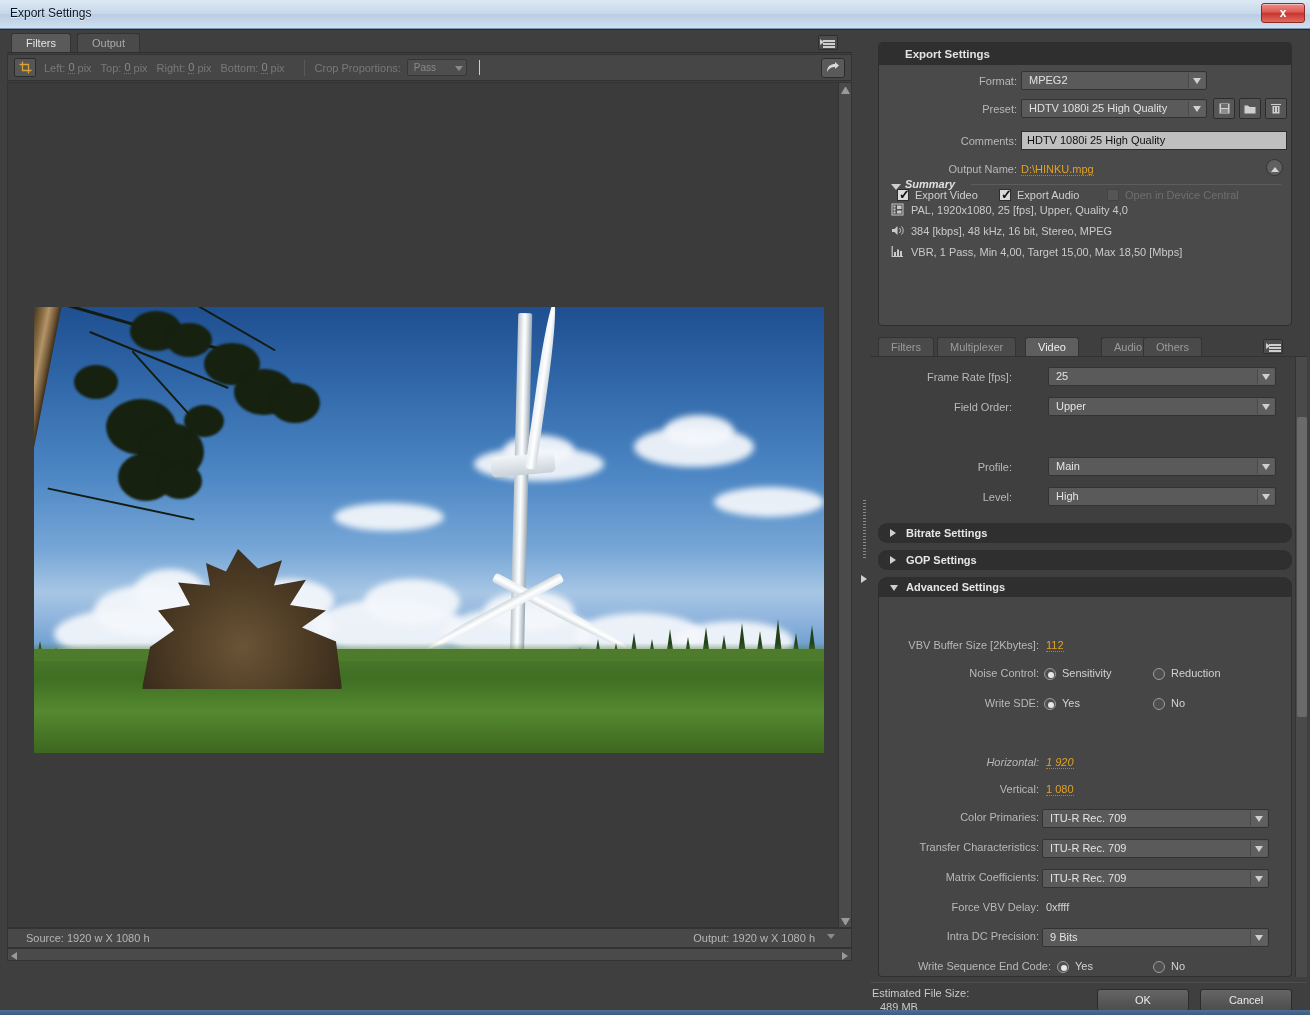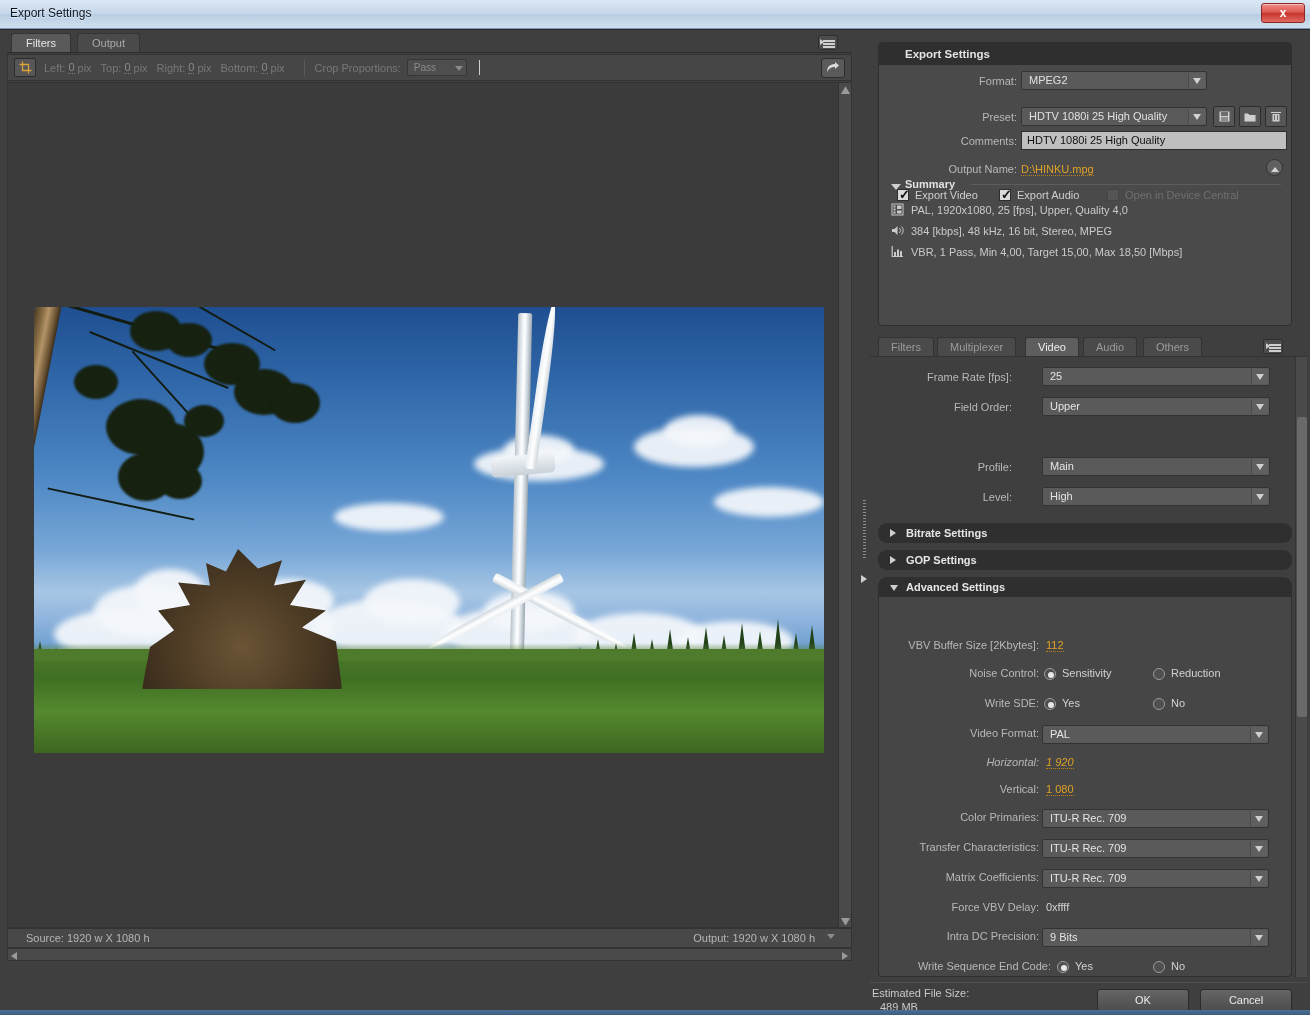--- a/index.html
+++ b/index.html
@@ -361,21 +361,21 @@
     border-left:4px solid transparent; border-right:4px solid transparent;
     border-bottom:5px solid #d4d4d4;
   }
   #summary-tri {
     position:absolute; left:12px; top:141px;
     border-left:5px solid transparent; border-right:5px solid transparent;
     border-top:6px solid #cfcfcf;
   }
   #summary-label {
     position:absolute; left:26px; top:135px;
-    color:#e0e0e0; font-size:11px; font-weight:bold;
+    color:#e0e0e0; font-size:11px; font-weight:bold;font-style:italic;
   }
   #summary-rule {
     position:absolute; left:92px; top:141px; right:10px; height:1px;
     background:#5d5d5d;
   }
   .sumrow { position:absolute; left:12px; color:#cacaca; font-size:11px; }
   .sumrow .ico { position:absolute; left:0; top:-1px; width:14px; height:14px; }
   .sumrow .txt { position:absolute; left:20px; top:0; white-space:nowrap; }
 
   
@@ -412,21 +412,21 @@
   #video-panel {
     position:absolute; left:0px; top:327px; width:437px; height:160px;
     background:#3f3f3f;
   }
   .vrow { position:absolute; left:0; width:100%; height:24px; }
   .vlabel {
     position:absolute; left:0; width:142px; top:4px;
     text-align:right; color:#b8b8b8; font-size:11px;
   }
   .vcombo {
-    position:absolute; left:172px; width:228px; height:19px;
+    position:absolute; left:178px; width:228px; height:19px;
     background:#5a5a5a; border:1px solid #333; border-radius:2px;
     color:#e4e4e4; font-size:11px; line-height:17px; padding-left:7px;
     cursor:pointer;
   }
   .vcombo .arrow-box {
     position:absolute; right:1px; top:1px; width:17px; height:15px;
     background:#5f5f5f; border-left:1px solid #4a4a4a;
   }
   .vcombo .arrow-box::after {
     content:""; position:absolute; left:4px; top:5px;
@@ -686,21 +686,21 @@
         <div id="export-header">Export Settings</div>
 
         <div class="row" style="top:28px;">
           <span class="rlabel">Format:</span>
           <div class="combo" style="left:142px;width:186px;">
             <span>MPEG2</span>
             <span class="arrow-box"></span>
           </div>
         </div>
 
-        <div class="row" style="top:64px;">
+        <div class="row" style="top:56px;">
           <span class="rlabel">Preset:</span>
           <div class="combo" style="left:142px;width:186px;">
             <span>HDTV 1080i 25 High Quality</span>
             <span class="arrow-box"></span>
           </div>
           <div class="pbtn" style="left:334px;top:-1px;">
             <svg width="13" height="13" viewBox="0 0 13 13">
               <rect x="1" y="1" width="11" height="11" fill="#cfcfcf" stroke="#5a5a5a"></rect>
               <rect x="3" y="2" width="7" height="4" fill="#6d6d6d"></rect>
               <rect x="3" y="7" width="7" height="4" fill="#8d8d8d"></rect>
@@ -788,21 +788,21 @@
         <div id="rtab-underline"></div>
         <div class="rtab" style="left:8px;">
           <span>Filters</span>
         </div>
         <div class="rtab" style="left:67px;">
           <span>Multiplexer</span>
         </div>
         <div class="rtab active" style="left:155px;">
           <span>Video</span>
         </div>
-        <div class="rtab" style="left:213px;">
+        <div class="rtab" style="left:231px;">
           <span>Audio</span>
         </div>
         <div class="rtab" style="left:273px;">
           <span>Others</span>
         </div>
         <div id="panel-menu-right"></div>
       </div>
 
       <div id="video-panel">
         <div class="vrow" style="top:10px;">
@@ -865,27 +865,20 @@
         </div>
 
         <div class="arow" style="top:95px;">
           <span class="alabel">Write SDE:</span>
           <span class="radio on" style="left:165px;top:6px;"></span>
           <span class="rlbl" style="left:183px;top:5px;">Yes</span>
           <span class="radio" style="left:274px;top:6px;"></span>
           <span class="rlbl" style="left:292px;top:5px;">No</span>
         </div>
 
-        <div class="arow" style="top:125px;">
-          <span class="alabel">Video Format:</span>
-          <div class="acombo" style="top:3px;">
-            <span>PAL</span>
-            <span class="arrow-box"></span>
-          </div>
-        </div>
 
         <div class="arow" style="top:154px;font-style:italic;">
           <span class="alabel">Horizontal:</span>
           <span class="aval">1 920</span>
         </div>
 
         <div class="arow" style="top:181px;">
           <span class="alabel">Vertical:</span>
           <span class="aval">1 080</span>
         </div>

